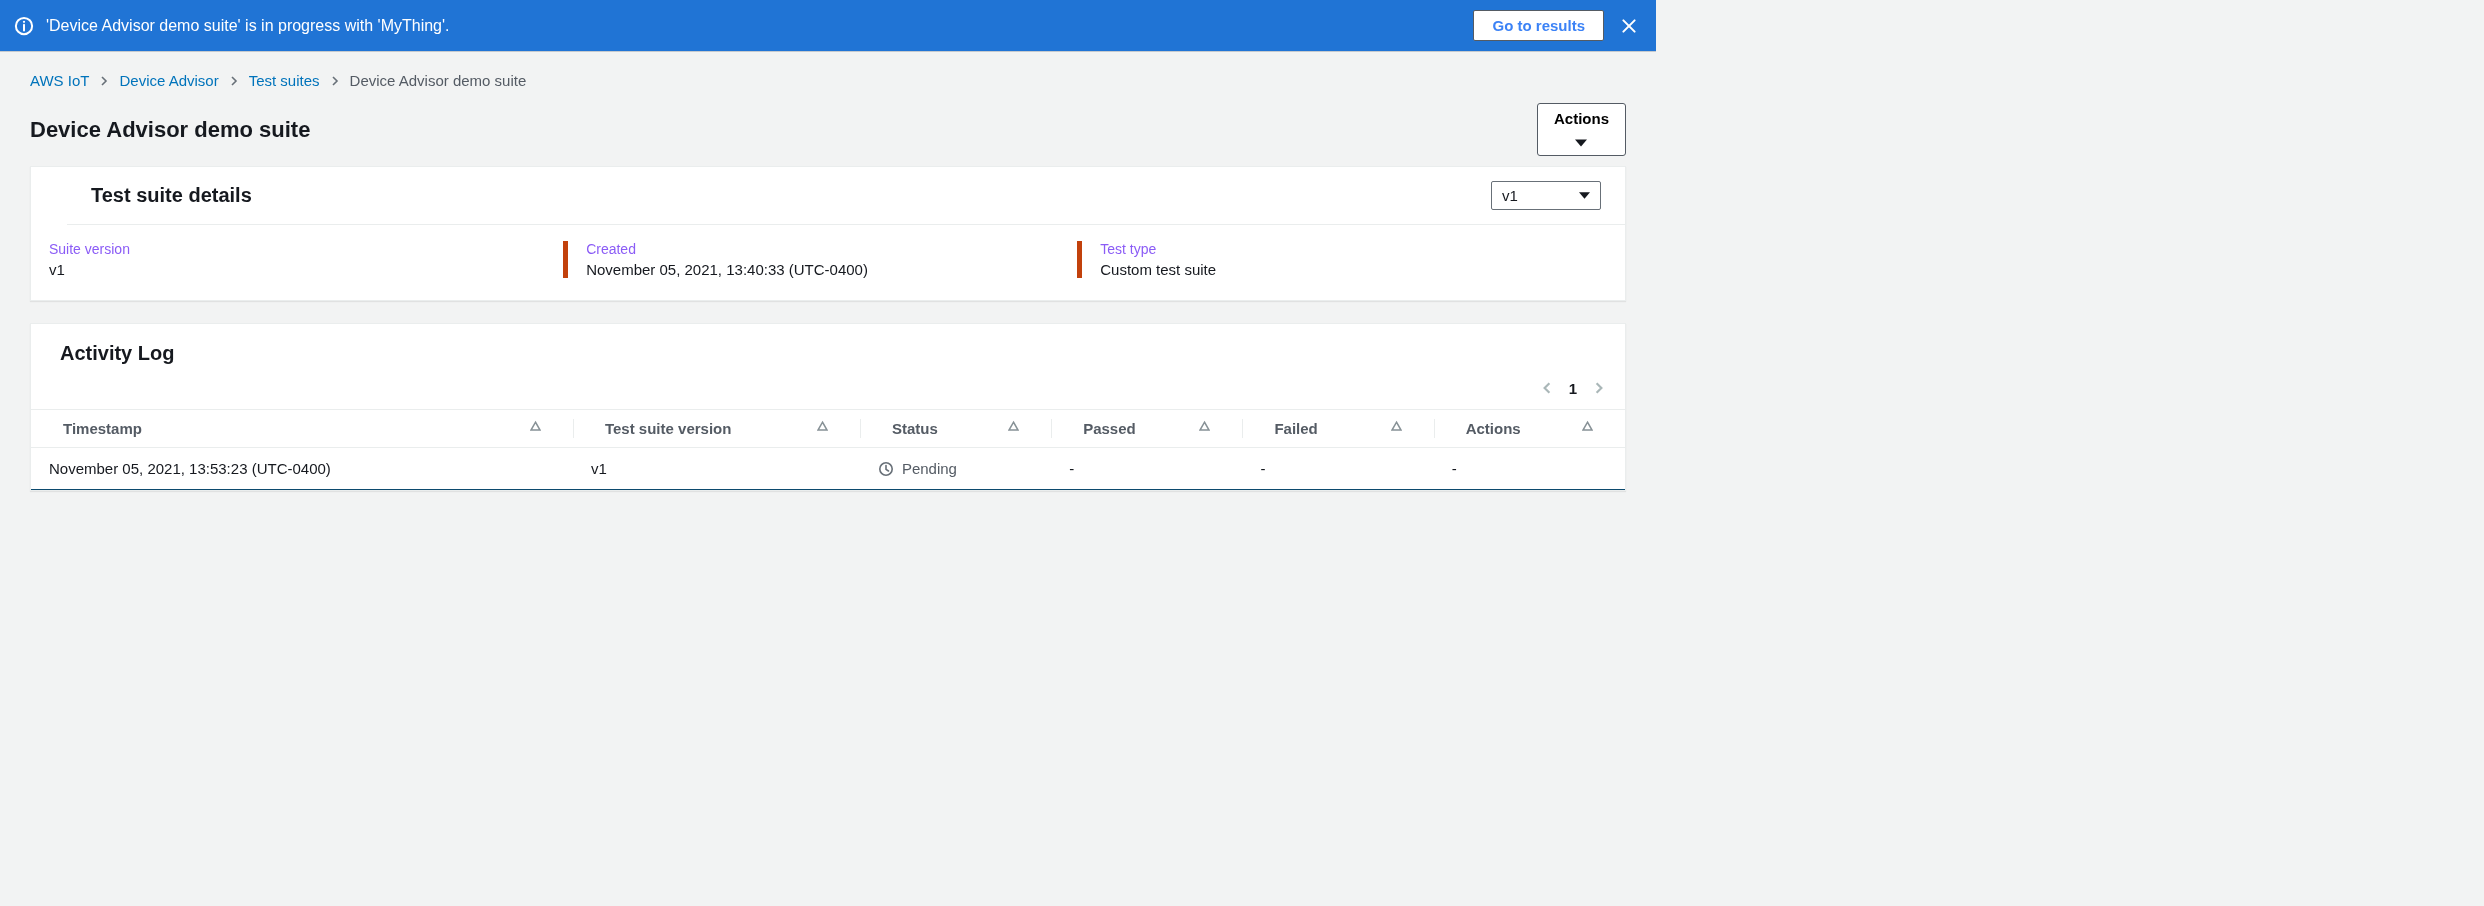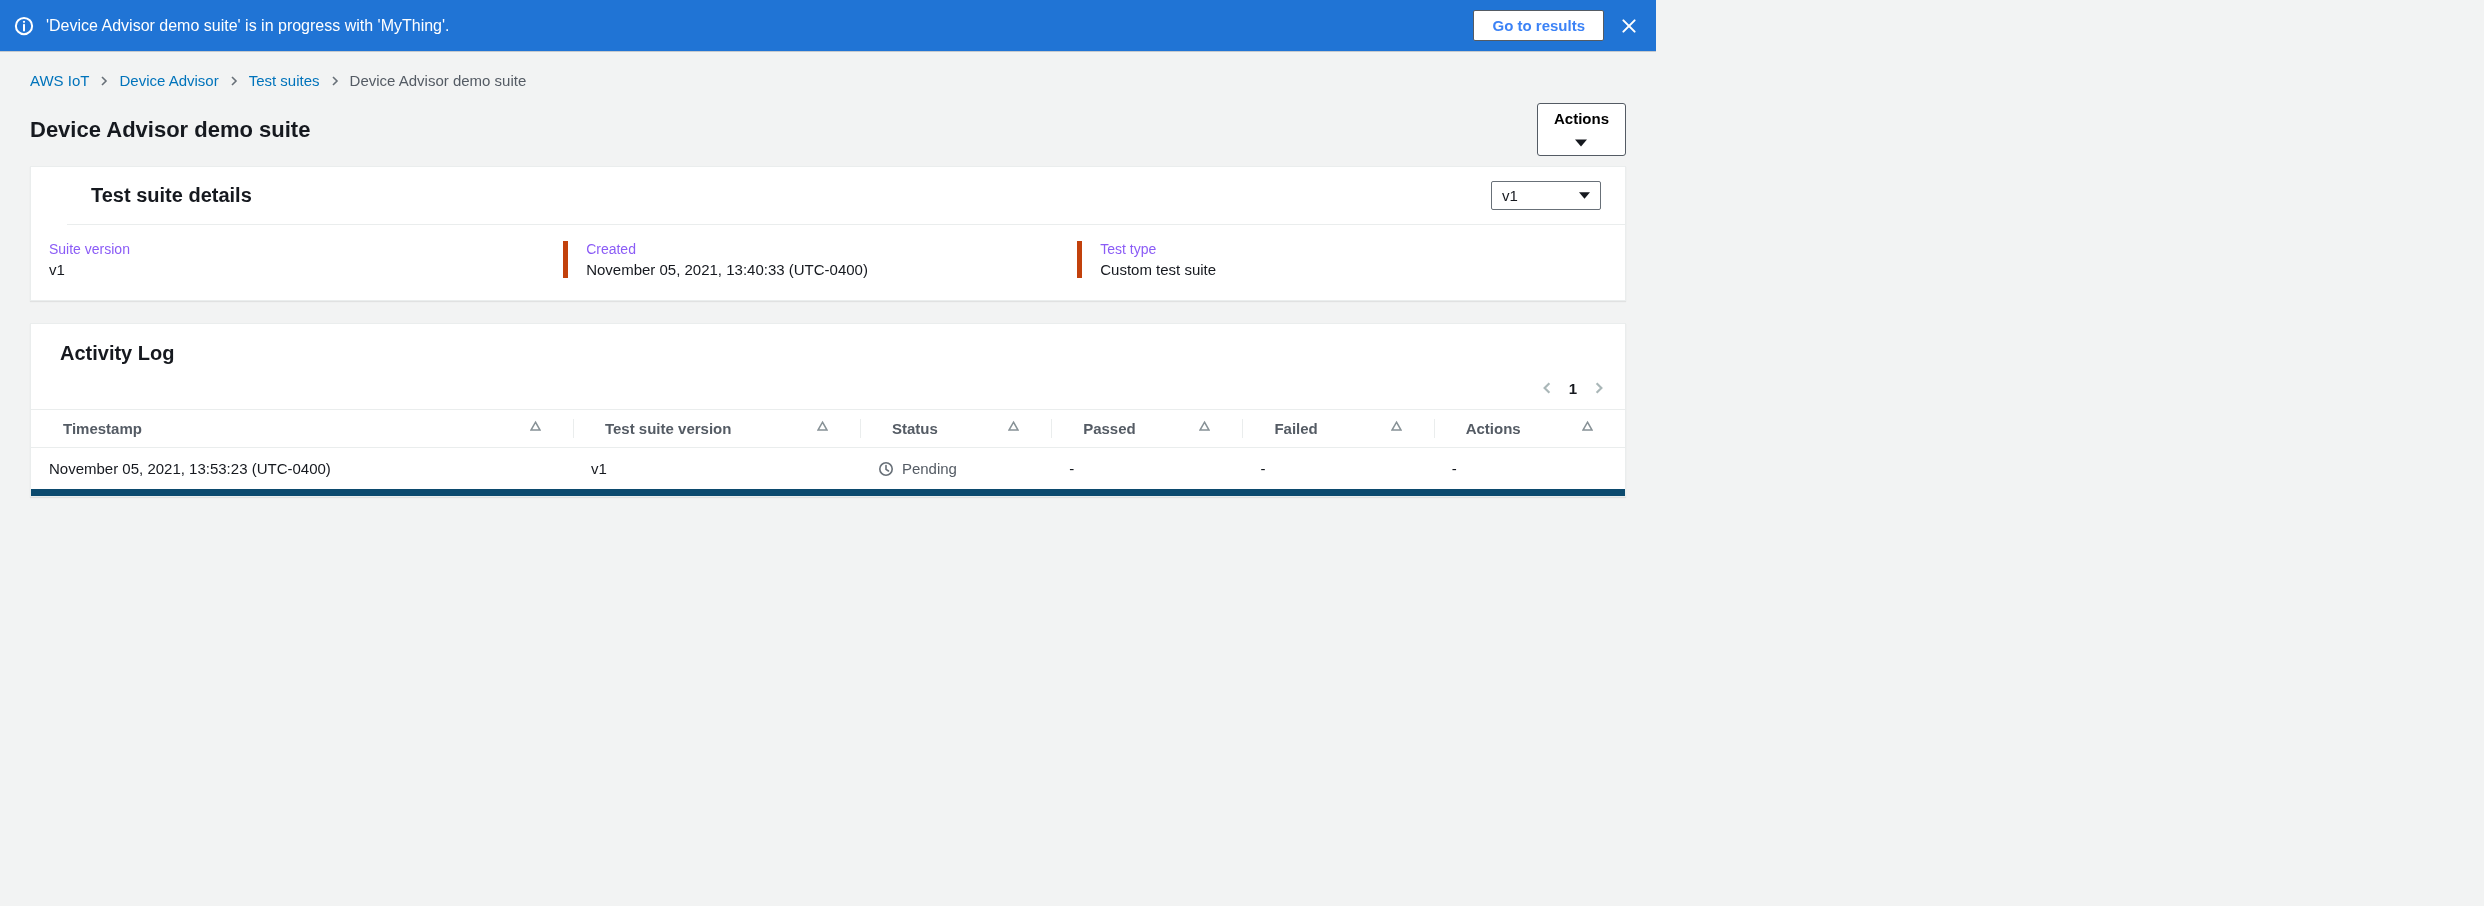--- a/index.html
+++ b/index.html
@@ -114,21 +114,21 @@
     border-bottom: 1px solid #eaeded;
     position: relative;
   }
   thead th:not(:first-child)::before{
     content:"";
     position:absolute; left:0; top:25%; height:50%; width:1px; background:#eaeded;
   }
   .sort { float:right; color:#879196; display:inline-flex; }
   tbody td {
     padding: 12px 18px;
-    border-bottom: 7px solid #0c4a6e;
+    border-bottom: 1px solid #0c4a6e;
     font-size: 15px;
   }
   .status-cell { display:flex; align-items:center; gap:8px; color:#545b64;}
   svg { display:block; }
 </style>
 </head>
 <body>
 
 <div class="banner">
   <span>

